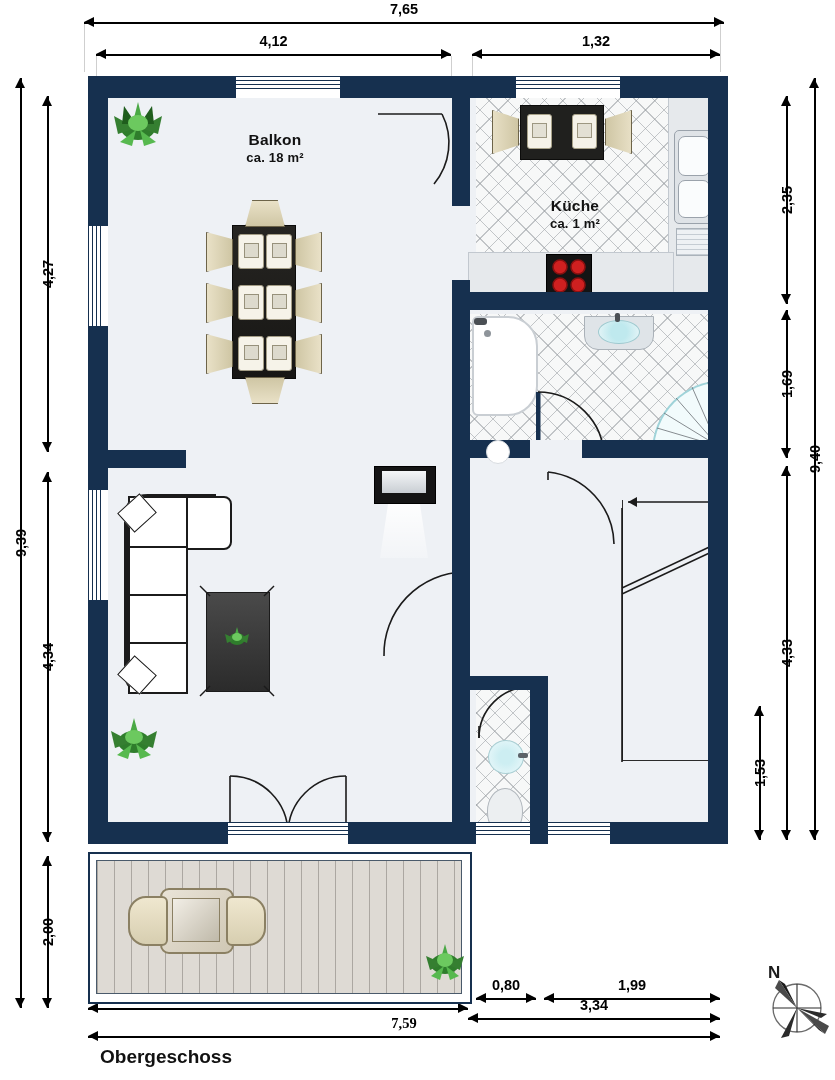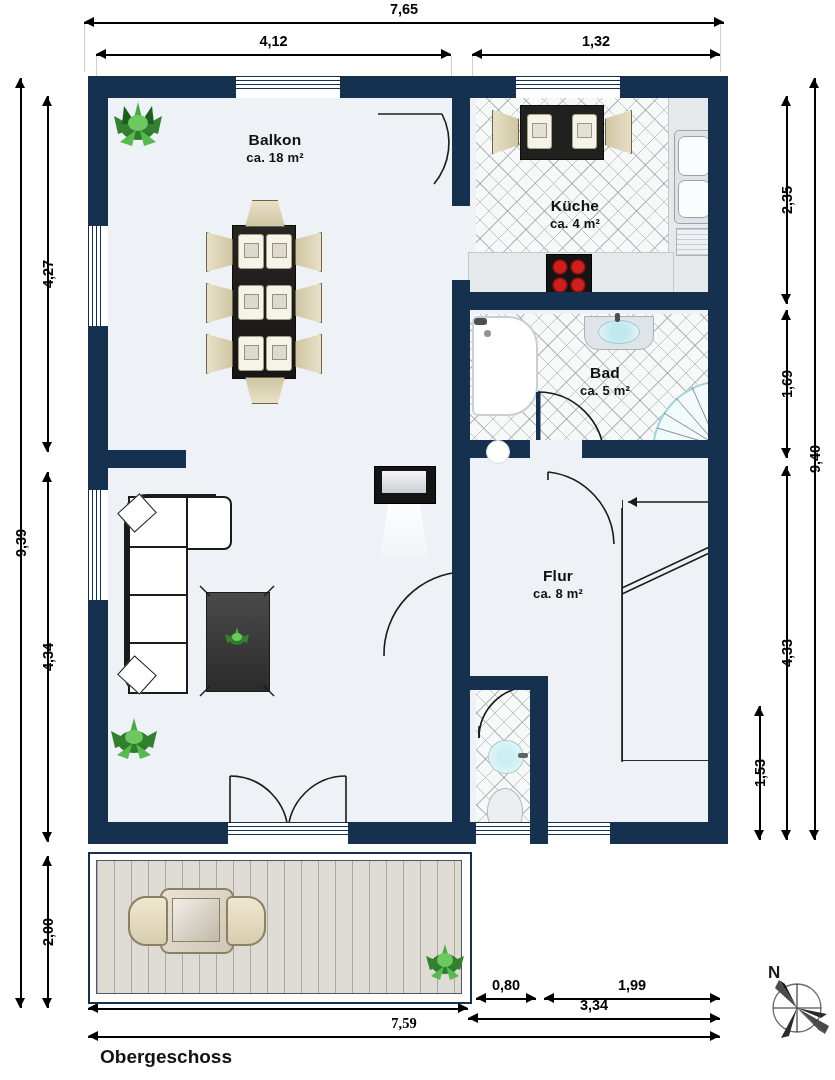--- a/index.html
+++ b/index.html
@@ -244,21 +244,21 @@
   <div class="abs" style="left:572px;top:114px;width:23px;height:33px;background:#f5f2e8;border:1.2px solid #a8a289;border-radius:3px;"></div>
   <div class="abs" style="left:577px;top:123px;width:13px;height:13px;background:#e3e0d4;border:1.2px solid #9d9781;"></div>
   <div class="abs" style="left:492px;top:110px;width:25px;height:42px;
               background:linear-gradient(to right,#e7dfc5,#cfc6a4);border:1.5px solid #6d6449;
               clip-path:polygon(0 0,100% 20%,100% 80%,0 100%);"></div>
   <div class="abs" style="left:605px;top:110px;width:25px;height:42px;
               background:linear-gradient(to left,#e7dfc5,#cfc6a4);border:1.5px solid #6d6449;
               clip-path:polygon(100% 0,0 20%,0 80%,100% 100%);"></div>
   <div class="rlabel" style="left:500px;top:172px;width:150px;margin-top:24px;">
     <span class="nm">Küche</span>
-    <span class="ar">ca. 4 m²</span>
+    <span class="ar">ca. 1 m²</span>
   </div>
 
   <div class="room" style="left:460px;top:308px;width:268px;height:148px;"></div>
   <div class="tile" style="left:470px;top:314px;width:248px;height:138px;"></div>
 
   <div class="abs" style="left:472px;top:316px;width:62px;height:96px;
               background:#ffffff;border:2px solid #c9ced3;
               border-radius:6px 30px 30px 6px;"></div>
   <div class="abs" style="left:484px;top:330px;width:7px;height:7px;background:#8e949a;border-radius:50%;"></div>
   <div class="abs" style="left:474px;top:318px;width:13px;height:7px;background:#4a4f54;border-radius:3px;"></div>
@@ -287,24 +287,20 @@
       <circle cx="63" cy="63" r="3" fill="#8e949a"></circle>
     </svg>
   </div>
 
   <div class="abs" style="left:536px;top:390px;width:70px;height:70px;">
     <svg width="70" height="70" viewBox="0 0 70 70">
       <path d="M2 2 L2 68" stroke="#16304f" stroke-width="5" fill="none"></path>
       <path d="M2 2 A66 66 0 0 1 68 68" stroke="#1b1b1b" stroke-width="1.6" fill="none"></path>
     </svg>
   </div>
-  <div class="rlabel" style="left:540px;top:363px;width:130px;">
-    <span class="nm">Bad</span>
-    <span class="ar">ca. 5 m²</span>
-  </div>
 
   <div class="tile" style="left:476px;top:686px;width:56px;height:156px;"></div>
   <div class="abs" style="left:488px;top:740px;width:34px;height:32px;
               background:radial-gradient(circle,#cdeef2 30%,#eef9fb 100%);
               border:1.8px solid #a9ced3;border-radius:50%;"></div>
   <div class="abs" style="left:518px;top:753px;width:10px;height:5px;background:#5c6268;border-radius:2px;"></div>
   <div class="abs" style="left:487px;top:788px;width:34px;height:44px;
               background:#eceff1;border:1.8px solid #b0b6bc;
               border-radius:50% 50% 46% 46%;"></div>
   <div class="abs" style="left:478px;top:686px;width:54px;height:54px;">
@@ -324,24 +320,20 @@
 
       <line x1="96" y1="14" x2="96" y2="268" stroke="#1b1b1b" stroke-width="1.6"></line>
 
       <line x1="6" y1="100" x2="104" y2="54" stroke="#1b1b1b" stroke-width="1.4"></line>
       <line x1="6" y1="94" x2="104" y2="48" stroke="#1b1b1b" stroke-width="1.4"></line>
 
       <line x1="6" y1="14" x2="6" y2="268" stroke="#1b1b1b" stroke-width="1.6"></line>
     </svg>
   </div>
 
-  <div class="rlabel" style="left:492px;top:566px;width:132px;">
-    <span class="nm">Flur</span>
-    <span class="ar">ca. 8 m²</span>
-  </div>
 
   <div class="abs" style="left:544px;top:470px;width:76px;height:80px;">
     <svg width="76" height="80" viewBox="0 0 76 80">
       <path d="M4 2 A74 74 0 0 1 70 74" stroke="#1b1b1b" stroke-width="1.6" fill="none"></path>
       <path d="M4 2 L4 10" stroke="#1b1b1b" stroke-width="1.6"></path>
     </svg>
   </div>
 
   <div class="abs" style="left:232px;top:225px;width:62px;height:152px;
               background:linear-gradient(to bottom,#262522,#171614);border:1px solid #0b0b0a;"></div>

